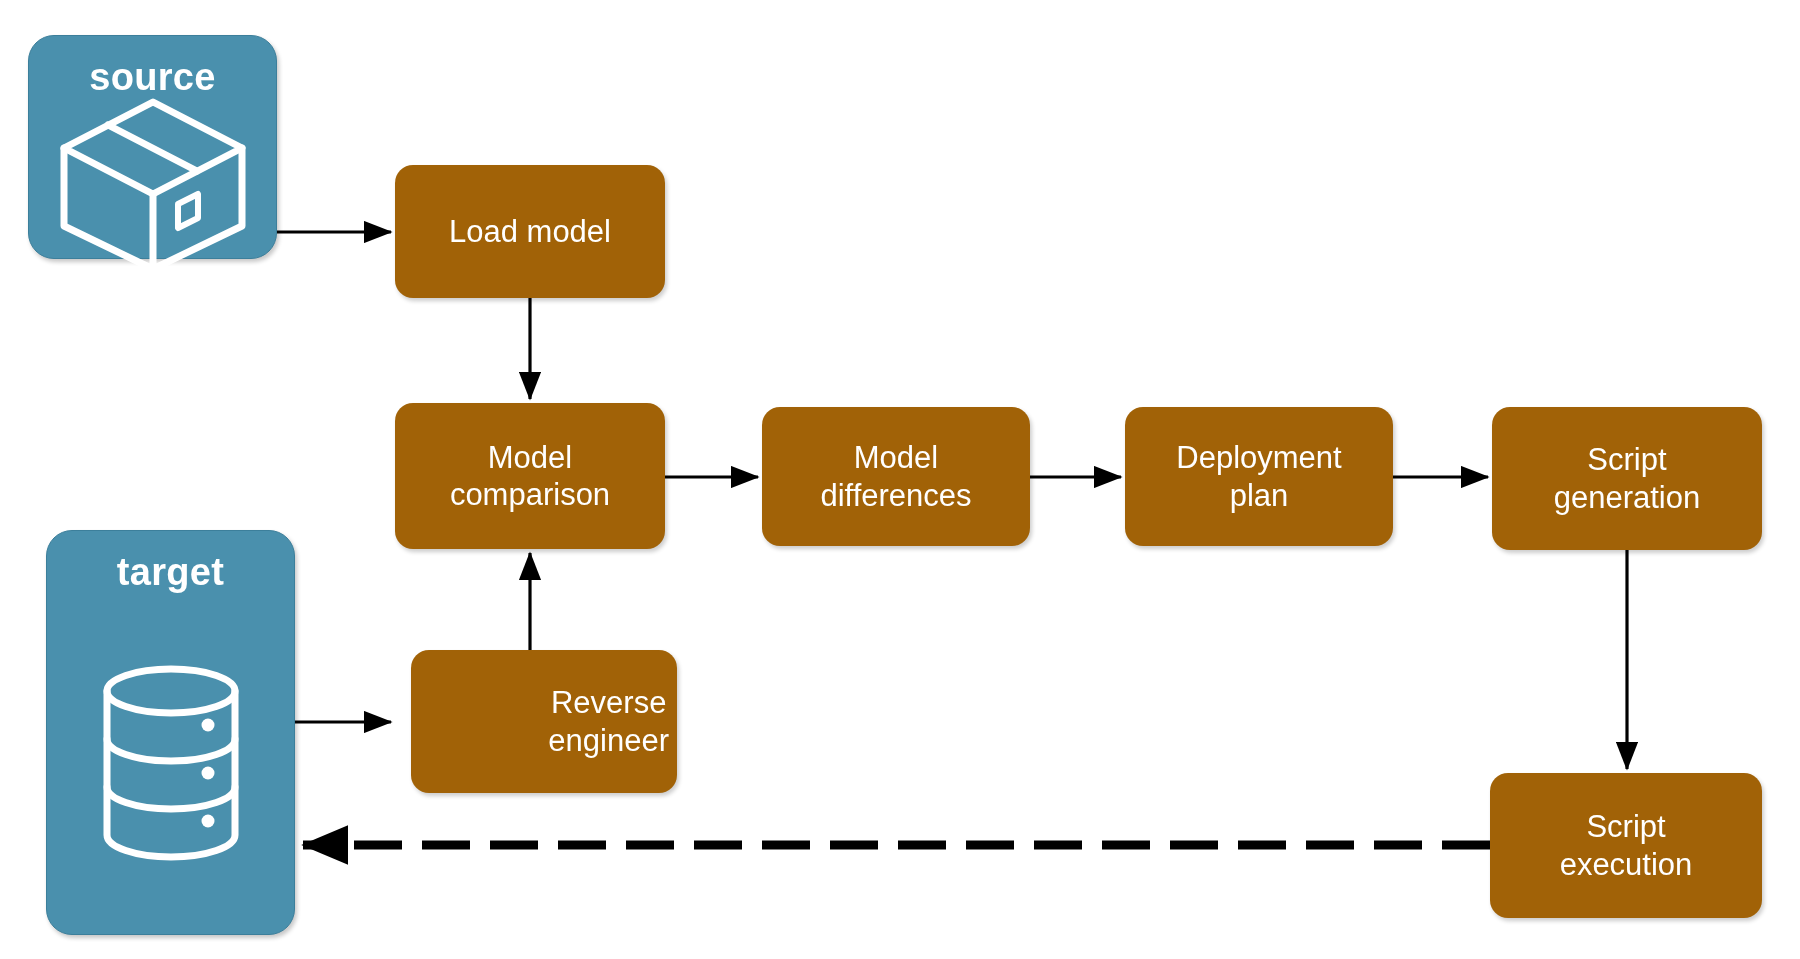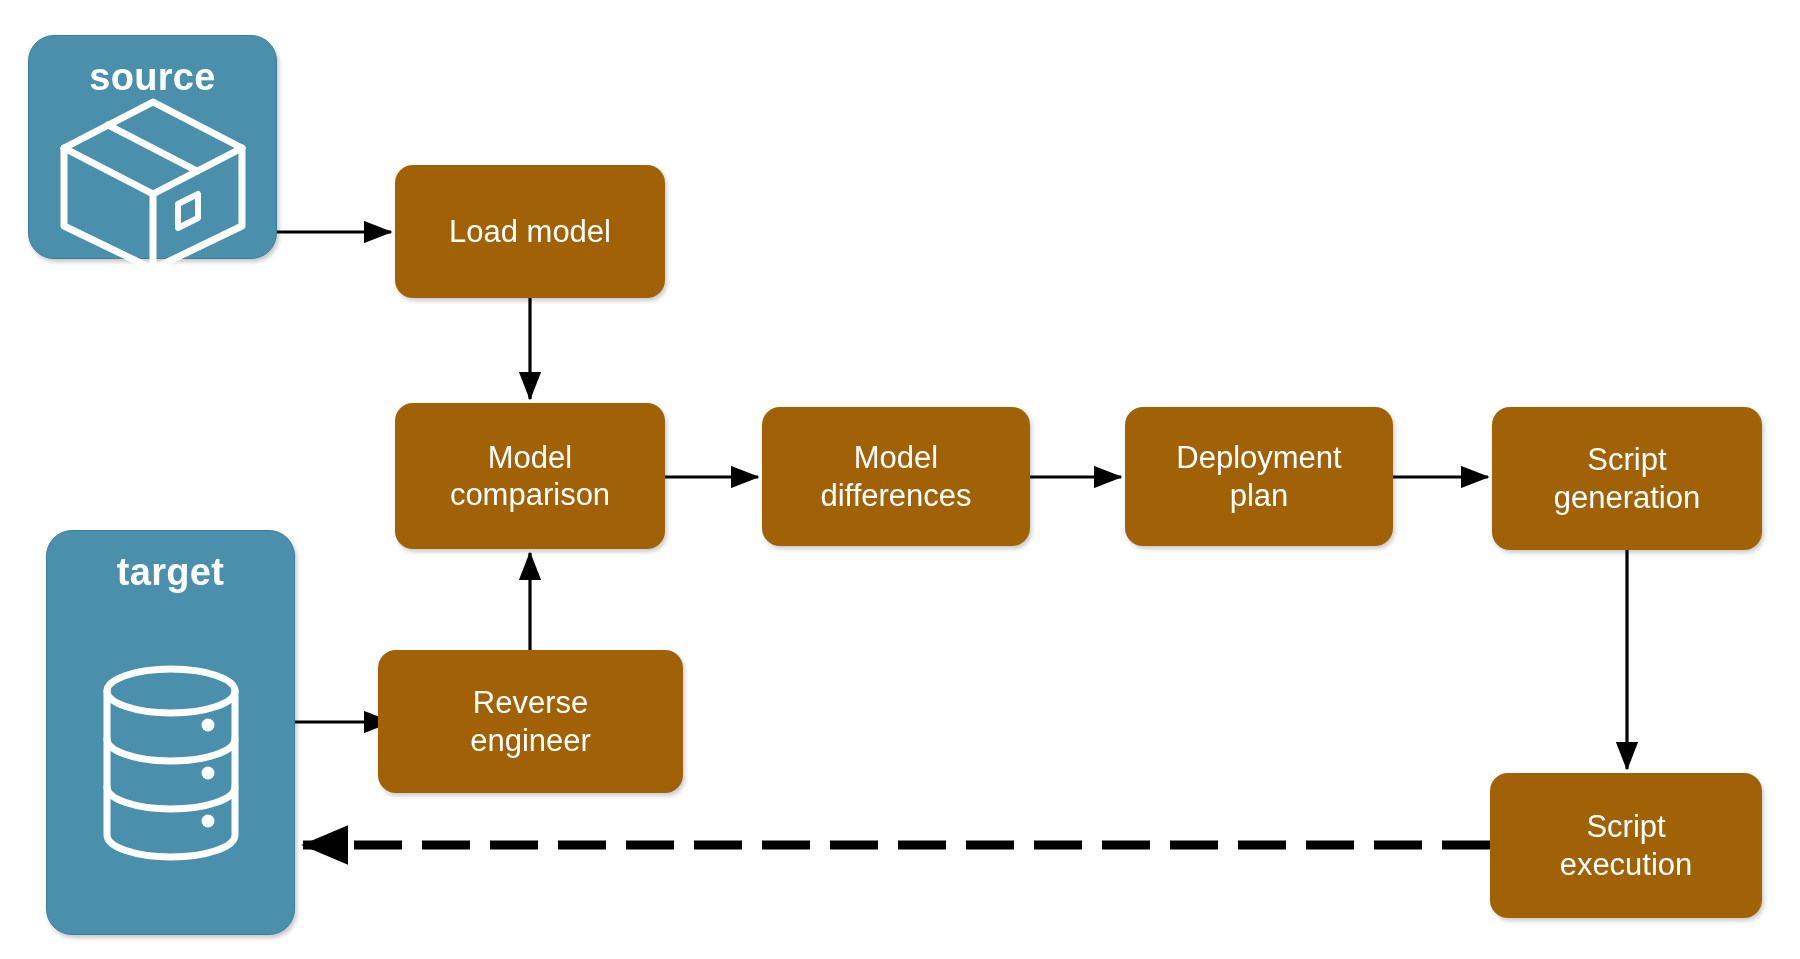--- a/index.html
+++ b/index.html
@@ -153,21 +153,21 @@
   <div class="process" style="left:1125px; top:407px; width:268px; height:139px;">
     <span class="p-label">Deployment
 plan</span>
   </div>
 
   <div class="process" style="left:1492px; top:407px; width:270px; height:143px;">
     <span class="p-label">Script
 generation</span>
   </div>
 
-  <div class="process" style="left:378px; top:650px; width:305px; height:143px;">
+  <div class="process" style="left:411px; top:650px; width:266px; height:143px;justify-content:flex-end;">
     <span class="p-label">Reverse
 engineer</span>
   </div>
 
   <div class="process" style="left:1490px; top:773px; width:272px; height:145px;">
     <span class="p-label">Script
 execution</span>
   </div>
 
 </div>

